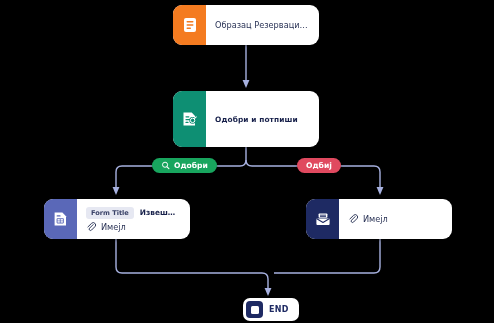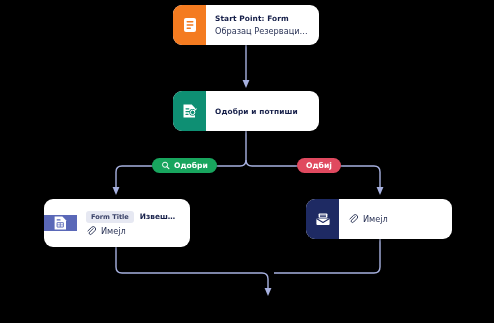--- a/index.html
+++ b/index.html
@@ -51,22 +51,22 @@
   .titlerow{display:flex;align-items:center;gap:6px;min-width:0;}
   .chip{
     background:#e6e8f2;color:#3a4268;
     font-size:6.6px;font-weight:bold;
     padding:2px 5px;border-radius:3px;white-space:nowrap;
   }
   .chiptext{font-size:7.4px;font-weight:bold;color:#17204a;white-space:nowrap;overflow:hidden;text-overflow:ellipsis;}
 
   
   #node-start   {left:173px;top:5px;  width:146px;height:40px;}
-  #node-approve {left:173px;top:91px; width:146px;height:40px;}
-  #node-report  {left:44px; top:199px;width:146px;height:48px;align-items:center;}
+  #node-approve {left:173px;top:91px; width:146px;height:56px;}
+  #node-report  {left:44px; top:199px;width:146px;height:40px;}
   #node-reject  {left:306px;top:199px;width:146px;height:40px;}
 
   .ic-start  {background:#f47b20;}
   .ic-approve{background:#0e8f73;}
   .ic-report {background:#5a68b8;}
   .ic-reject {background:#1e2a63;}
 
   
   .pill{
     position:absolute;
@@ -126,21 +126,20 @@
   <div class="node" id="node-start">
     <div class="iconbox ic-start">
       <svg width="14" height="16" viewBox="0 0 14 16" aria-hidden="true">
         <rect x="1" y="1" width="12" height="14" rx="2" fill="#ffffff"></rect>
         <rect x="3.5" y="4" width="7" height="1.4" rx=".7" fill="#f47b20"></rect>
         <rect x="3.5" y="7.3" width="7" height="1.4" rx=".7" fill="#f47b20"></rect>
         <rect x="3.5" y="10.6" width="4.5" height="1.4" rx=".7" fill="#f47b20"></rect>
       </svg>
     </div>
     <div class="body">
-      <div class="title">Start Point: Form</div>
       <div class="sub">
         <span class="txt">Образац Резервације за ...</span>
       </div>
     </div>
   </div>
 
   <div class="node" id="node-approve">
     <div class="iconbox ic-approve">
       <svg width="15" height="16" viewBox="0 0 15 16" aria-hidden="true">
         <path d="M1.5 1.6h8.2l3.3 3.3v9.5H1.5z" fill="#ffffff"></path>
@@ -208,14 +207,20 @@
       <circle cx="5.4" cy="5" r="3.4" fill="none" stroke="#ffffff" stroke-width="1.3"></circle>
       <path d="M8.1 7.7l2.4 2.4" stroke="#ffffff" stroke-width="1.5" stroke-linecap="round"></path>
     </svg>
     <span>Одобри</span>
   </div>
 
   <div class="pill" id="pill-reject">
     <span>Одбиј</span>
   </div>
 
+  <div id="node-end">
+    <span class="stopbox">
+        <i></i>
+      </span>
+    <span class="endlabel">END</span>
+  </div>
 
 </div>
 
 </body></html>

